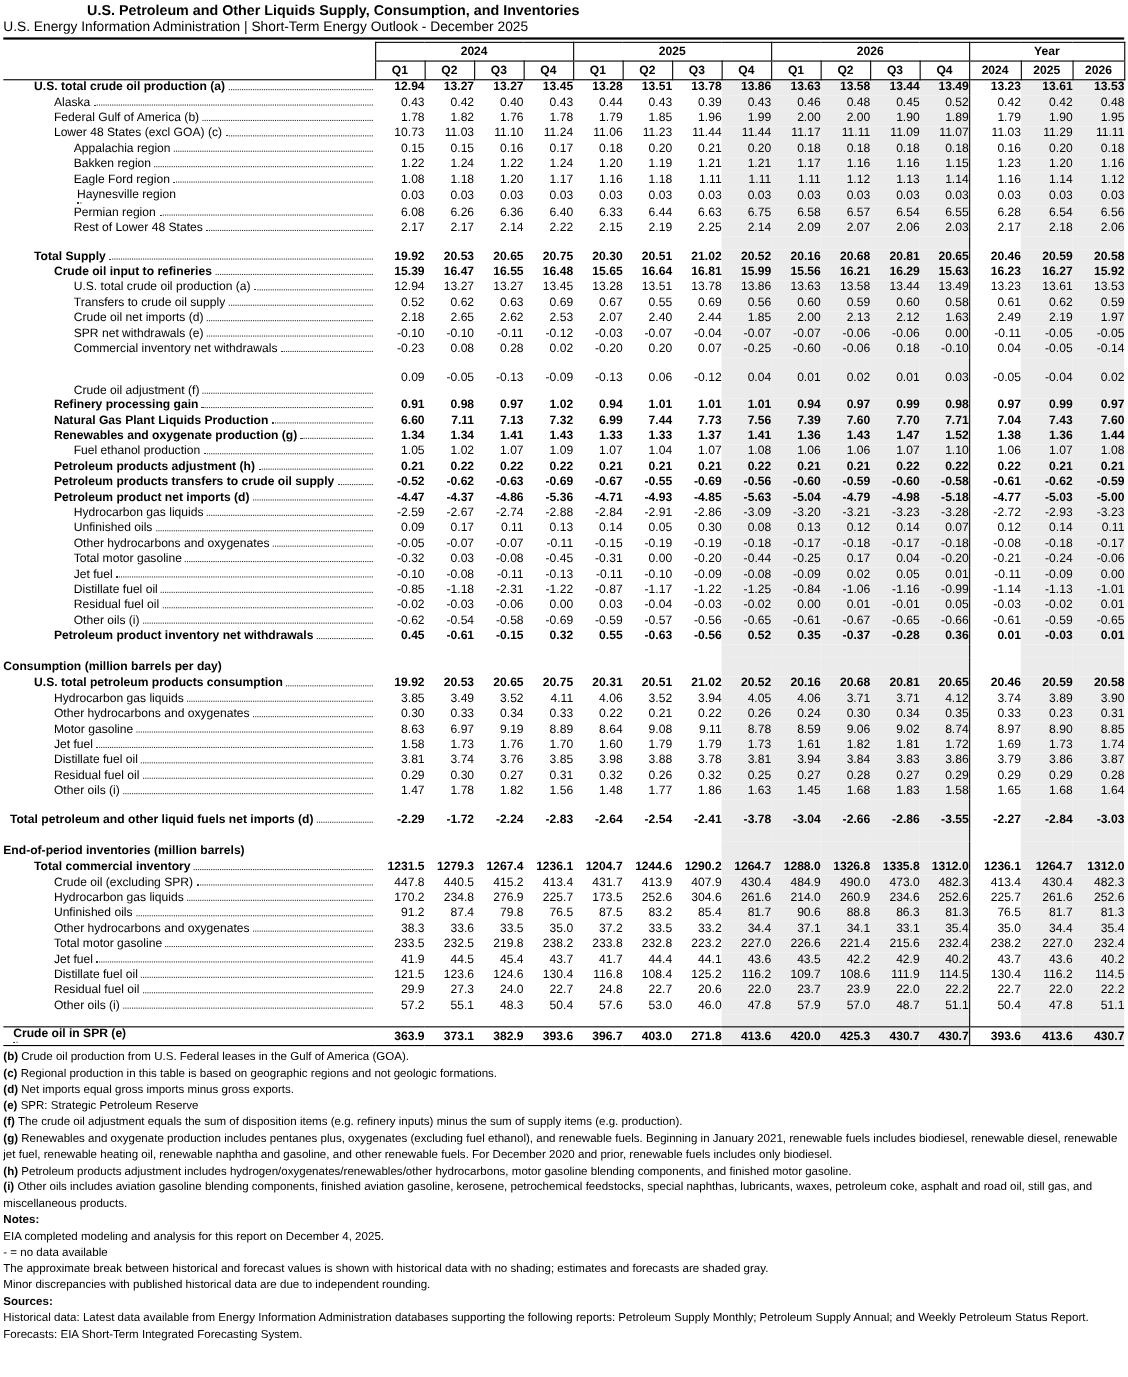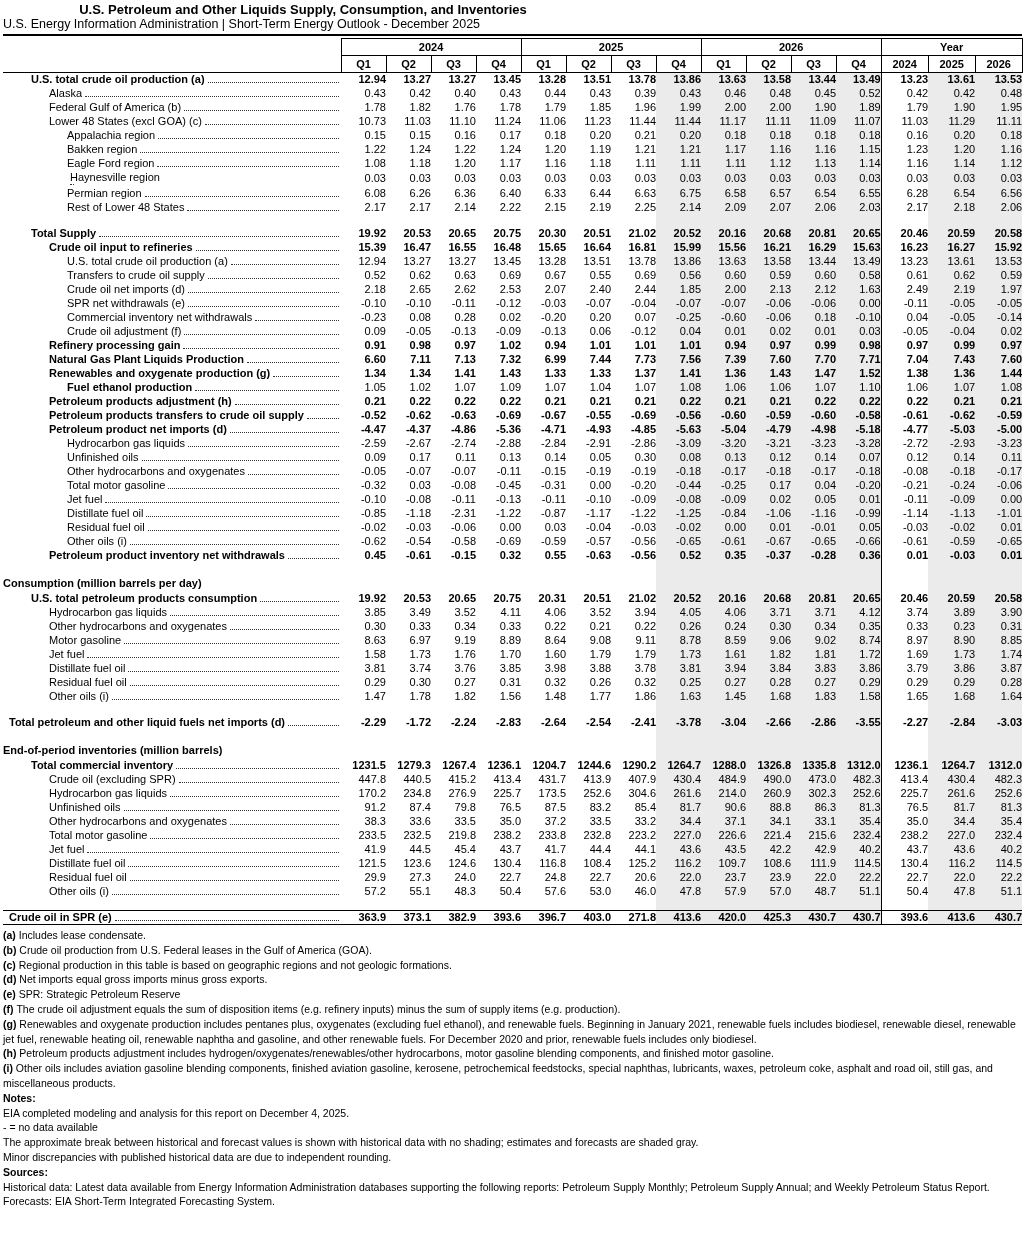--- a/index.html
+++ b/index.html
@@ -501,21 +501,21 @@
           <td class="v s">-0.60</td>
           <td class="v s">-0.06</td>
           <td class="v s">0.18</td>
           <td class="v s">-0.10</td>
           <td class="v sep">0.04</td>
           <td class="v s">-0.05</td>
           <td class="v s">-0.14</td>
         </tr>
         <tr class="r">
           <td>
-            <div class="lbl" style="padding-left: 64px;">
+            <div class="lbl" style="padding-left: 64px; margin-top: 24px;">
               <span>Crude oil adjustment (f)</span>
               <span class="dots"></span>
             </div>
           </td>
           <td class="v">0.09</td>
           <td class="v">-0.05</td>
           <td class="v">-0.13</td>
           <td class="v">-0.09</td>
           <td class="v">-0.13</td>
           <td class="v">0.06</td>
@@ -593,21 +593,21 @@
           <td class="v s">1.36</td>
           <td class="v s">1.43</td>
           <td class="v s">1.47</td>
           <td class="v s">1.52</td>
           <td class="v sep">1.38</td>
           <td class="v s">1.36</td>
           <td class="v s">1.44</td>
         </tr>
         <tr class="r">
           <td>
-            <div class="lbl" style="padding-left: 64px; font-weight: bold;">
+            <div class="lbl" style="padding-left: 64px;">
               <span>Fuel ethanol production</span>
               <span class="dots"></span>
             </div>
           </td>
           <td class="v">1.05</td>
           <td class="v">1.02</td>
           <td class="v">1.07</td>
           <td class="v">1.09</td>
           <td class="v">1.07</td>
           <td class="v">1.04</td>
@@ -1250,21 +1250,21 @@
           <td class="v">170.2</td>
           <td class="v">234.8</td>
           <td class="v">276.9</td>
           <td class="v">225.7</td>
           <td class="v">173.5</td>
           <td class="v">252.6</td>
           <td class="v">304.6</td>
           <td class="v s">261.6</td>
           <td class="v s">214.0</td>
           <td class="v s">260.9</td>
-          <td class="v s">302.3</td>
+          <td class="v s">234.6</td>
           <td class="v s">252.6</td>
           <td class="v sep">225.7</td>
           <td class="v s">261.6</td>
           <td class="v s">252.6</td>
         </tr>
         <tr class="r">
           <td>
             <div class="lbl" style="padding-left: 46px;">
               <span>Unfinished oils</span>
               <span class="dots"></span>
@@ -1437,21 +1437,21 @@
           <td class="v s"></td>
           <td class="v s"></td>
           <td class="v s"></td>
           <td class="v s"></td>
           <td class="v sep"></td>
           <td class="v s"></td>
           <td class="v s"></td>
         </tr>
         <tr class="r b rule">
           <td>
-            <div class="lbl" style="padding-left: 6px;">
+            <div class="lbl" style="padding-left: 6px; flex-direction: column;">
               <span>Crude oil in SPR (e)</span>
               <span class="dots"></span>
             </div>
           </td>
           <td class="v">363.9</td>
           <td class="v">373.1</td>
           <td class="v">382.9</td>
           <td class="v">393.6</td>
           <td class="v">396.7</td>
           <td class="v">403.0</td>
@@ -1462,21 +1462,20 @@
           <td class="v s">430.7</td>
           <td class="v s">430.7</td>
           <td class="v sep">393.6</td>
           <td class="v s">413.6</td>
           <td class="v s">430.7</td>
         </tr>
       </tbody>
   </table>
 
   <div class="footnotes">
-      <div class="fn"><span class="pfx">(a) </span>Includes lease condensate.</div>
       <div class="fn"><span class="pfx">(b) </span>Crude oil production from U.S. Federal leases in the Gulf of America (GOA).</div>
       <div class="fn"><span class="pfx">(c) </span>Regional production in this table is based on geographic regions and not geologic formations.</div>
       <div class="fn"><span class="pfx">(d) </span>Net imports equal gross imports minus gross exports.</div>
       <div class="fn"><span class="pfx">(e) </span>SPR: Strategic Petroleum Reserve</div>
       <div class="fn"><span class="pfx">(f) </span>The crude oil adjustment equals the sum of disposition items (e.g. refinery inputs) minus the sum of supply items (e.g. production).</div>
       <div class="fn"><span class="pfx">(g) </span>Renewables and oxygenate production includes pentanes plus, oxygenates (excluding fuel ethanol), and renewable fuels. Beginning in January 2021, renewable fuels includes biodiesel, renewable diesel, renewable jet fuel, renewable heating oil, renewable naphtha and gasoline, and other renewable fuels. For December 2020 and prior, renewable fuels includes only biodiesel.</div>
       <div class="fn"><span class="pfx">(h) </span>Petroleum products adjustment includes hydrogen/oxygenates/renewables/other hydrocarbons, motor gasoline blending components, and finished motor gasoline.</div>
       <div class="fn"><span class="pfx">(i) </span>Other oils includes aviation gasoline blending components, finished aviation gasoline, kerosene, petrochemical feedstocks, special naphthas, lubricants, waxes, petroleum coke, asphalt and road oil, still gas, and miscellaneous products.</div>
       <div class="fn fb">Notes:</div>
       <div class="fn">EIA completed modeling and analysis for this report on December 4, 2025.</div>

